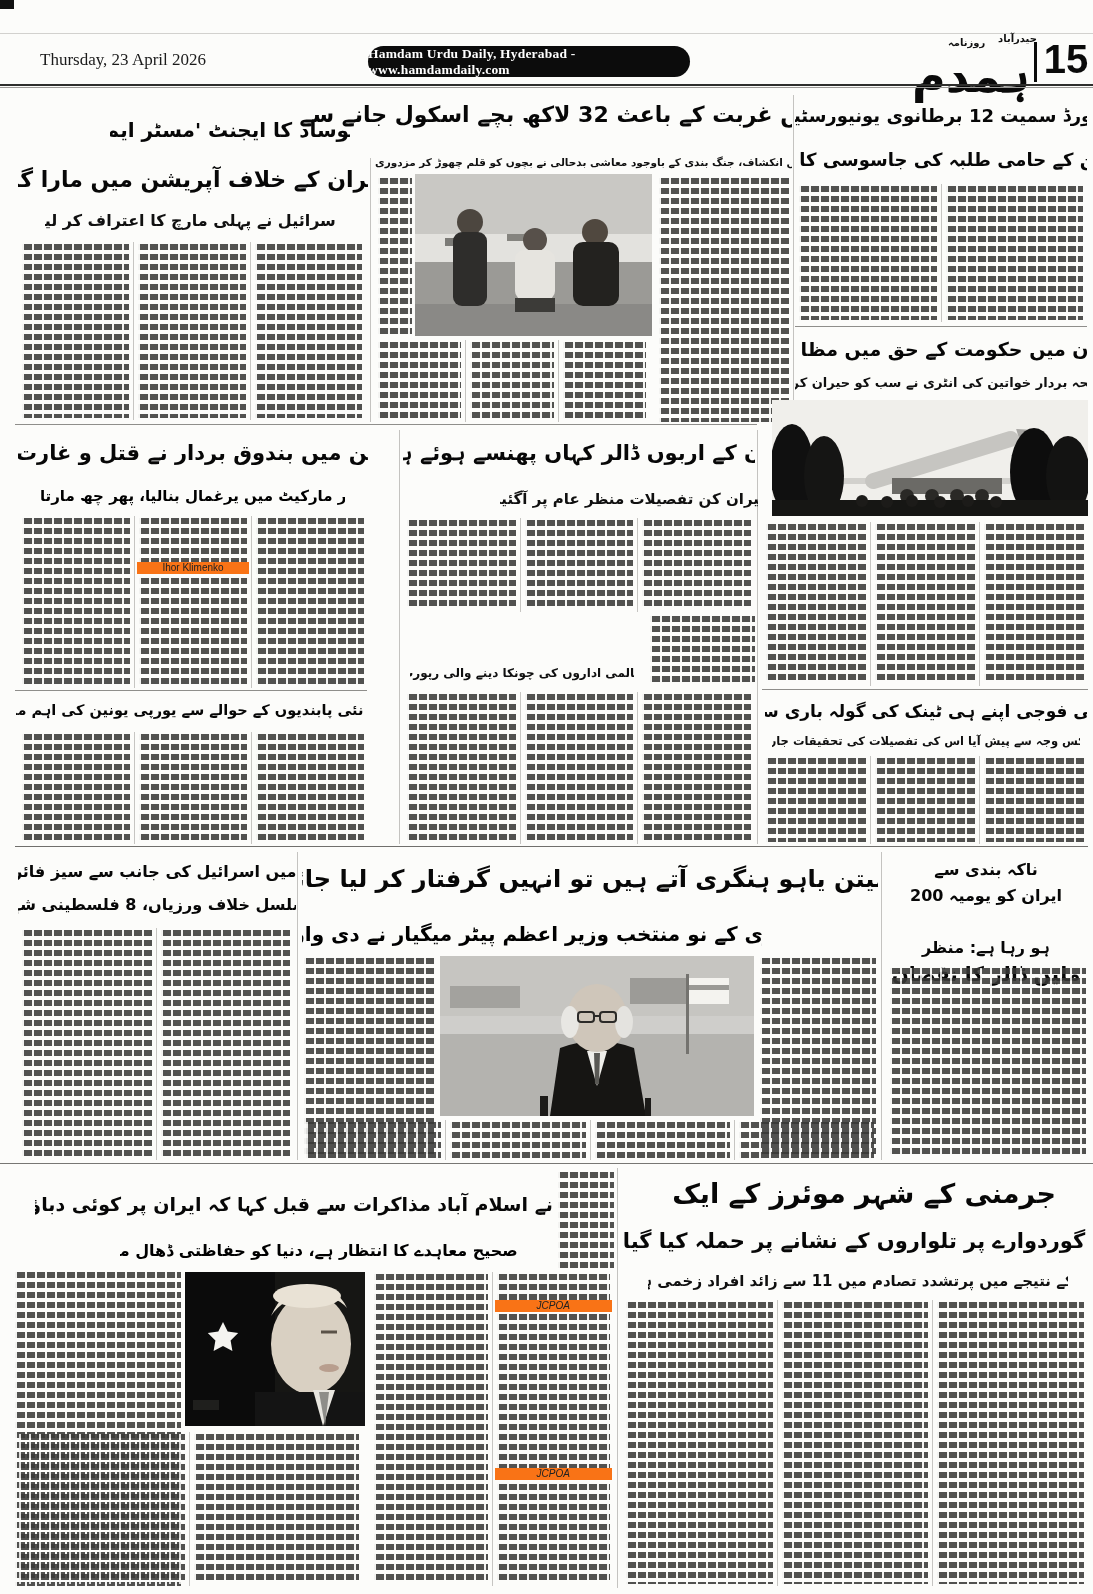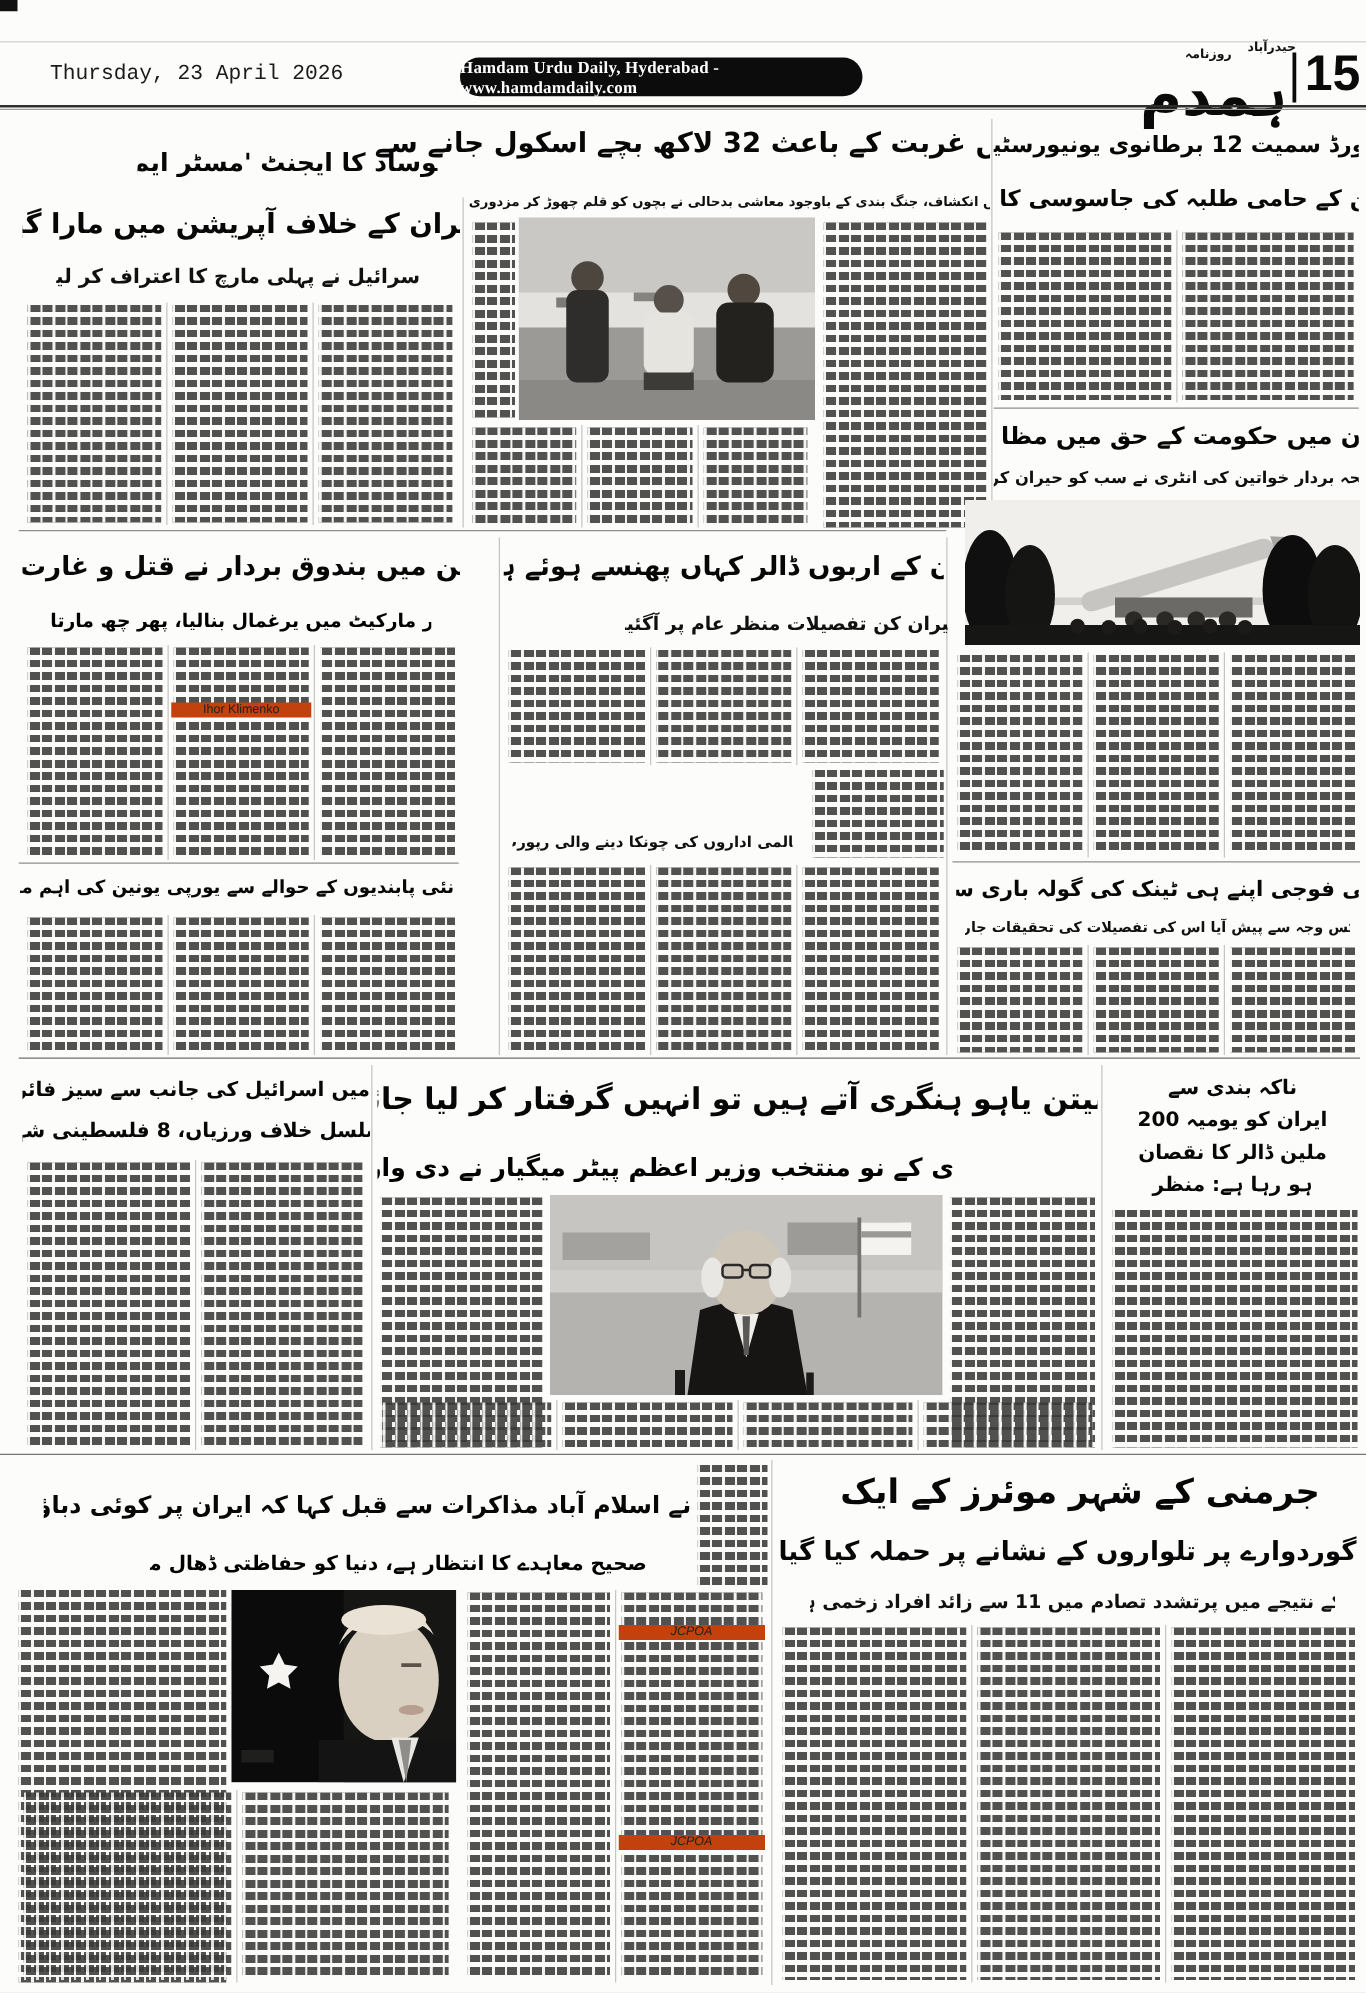--- a/index.html
+++ b/index.html
@@ -7,31 +7,31 @@
         font-family:"DejaVu Sans",sans-serif;overflow:hidden;}
   .abs{position:absolute;}
   .rule{background:#8f8e8b;}
   .vrule{background:#c4c3c0;width:1px;}
   
   .hU{font-family:"DejaVu Sans",sans-serif;font-weight:700;direction:rtl;text-align:center;
       white-space:nowrap;overflow:hidden;color:#070707;display:flex;align-items:center;justify-content:center;
       line-height:1.1;}
   .hU.med{font-weight:700;color:#101010;}
   .hU.wrap{white-space:normal;}
-  .latin-serif{font-family:Liberation Mono, monospace;color:#1b1b1b;}
+  .latin-serif{font-family:Liberation Serif, serif;color:#1b1b1b;}
   
   .ft{background-image:
         repeating-linear-gradient(90deg, rgba(252,252,250,.95) 0 2px, rgba(252,252,250,0) 2px 10px),
         repeating-linear-gradient(180deg,#3a3a38 0 6px, rgba(0,0,0,0) 6px 10px);
       opacity:.88;}
   .cols{display:flex;}
   .cols .col{flex:1;position:relative;margin:0;border-left:1px solid #c6c5c2;}
   .cols .col:first-child{border-left:none;}
   .cols .col .ft{position:absolute;inset:2px 4px;}
-  .inline-name{position:absolute;left:2px;right:2px;background:#c2410c;z-index:3;
+  .inline-name{position:absolute;left:2px;right:2px;background:#f97316;z-index:3;
       font-family:"Liberation Sans",sans-serif;font-size:10px;line-height:12px;height:12px;
       text-align:center;color:#222;}
   .photo{position:absolute;background:#cfcecb;overflow:hidden;}
   .photo svg{display:block;width:100%;height:100%;}
   .pill{background:#0c0c0c;border-radius:17px;color:#fff;display:flex;align-items:center;justify-content:center;
       font-family:"Liberation Serif",serif;font-weight:700;font-size:13.5px;letter-spacing:.2px;}
   .pagenum{font-family:"Liberation Sans",sans-serif;font-weight:700;font-size:40px;color:#0a0a0a;
       display:flex;align-items:center;justify-content:center;}
   .masthead{font-family:"DejaVu Sans",sans-serif;font-weight:700;font-size:46px;color:#0a0a0a;
       direction:rtl;display:flex;align-items:center;justify-content:flex-start;}
@@ -286,21 +286,21 @@
         <div class="ft"></div>
       </div>
       <div class="col">
         <div class="ft"></div>
       </div>
     </div>
   <div class="abs vrule" style="left:881px;top:852px;height:308px;"></div>
 
   <div class="abs hU" style="left:886px;top:858px;width:200px;height:24px;font-size:16px;">ناکہ بندی سے</div>
   <div class="abs hU" style="left:886px;top:884px;width:200px;height:24px;font-size:16px;">ایران کو یومیہ 200</div>
-  <div class="abs hU" style="left:886px;top:910px;width:200px;height:24px;font-size:16px;">ملین ڈالر کا نقصان</div>
+  <div class="abs hU" style="left:886px;top:962px;width:200px;height:24px;font-size:20px;">ملین ڈالر کا نقصان</div>
   <div class="abs hU" style="left:886px;top:936px;width:200px;height:24px;font-size:16px;">ہو رہا ہے: منظر</div>
   <div class="abs ft" style="left:890px;top:968px;width:196px;height:190px;"></div>
 
   <div class="abs rule" style="left:0;top:1163px;width:1093px;height:1px;background:#777673;"></div>
   <div class="abs vrule" style="left:617px;top:1168px;height:420px;"></div>
   <div class="abs ft" style="left:558px;top:1172px;width:56px;height:98px;"></div>
 
   <div class="abs hU" style="left:622px;top:1220px;width:464px;height:44px;font-size:21px;">گوردوارے پر تلواروں کے نشانے پر حملہ کیا گیا</div>
   <div class="abs hU" style="left:660px;top:1170px;width:408px;height:48px;font-size:27px;">جرمنی کے شہر موئرز کے ایک</div>
   <div class="abs hU med" style="left:648px;top:1268px;width:420px;height:26px;font-size:15px;">جس کے نتیجے میں پرتشدد تصادم میں 11 سے زائد افراد زخمی ہو گئے</div>

